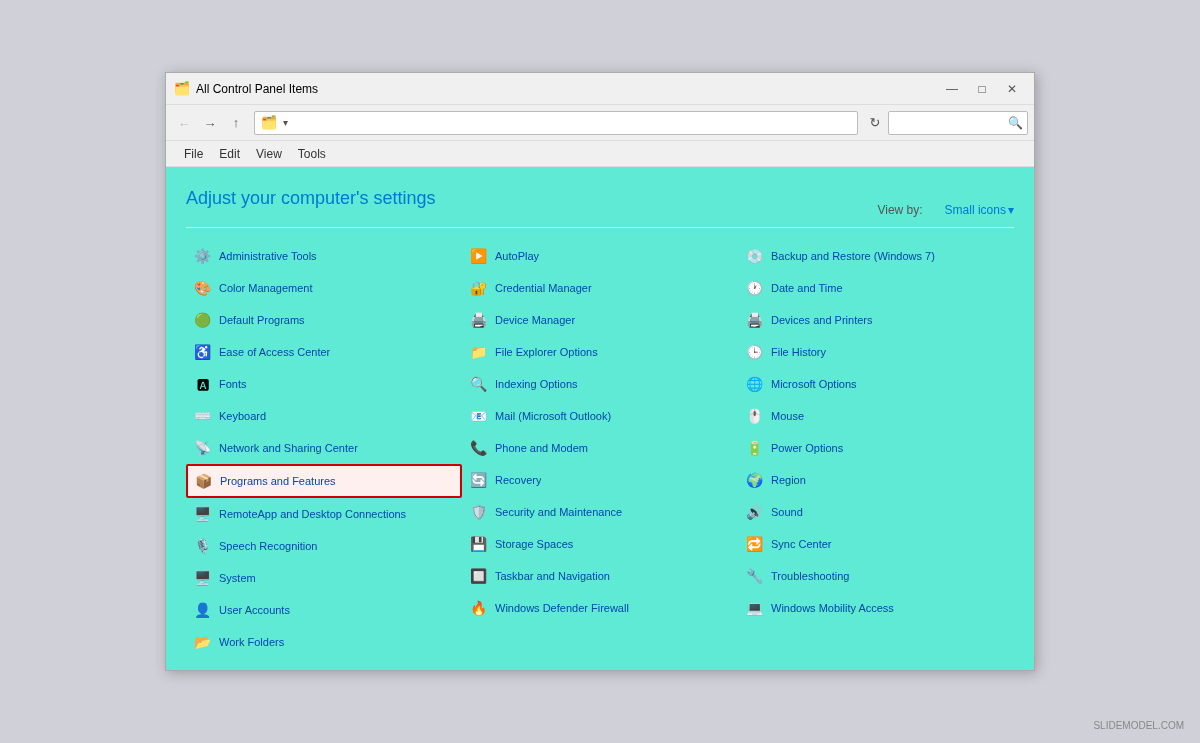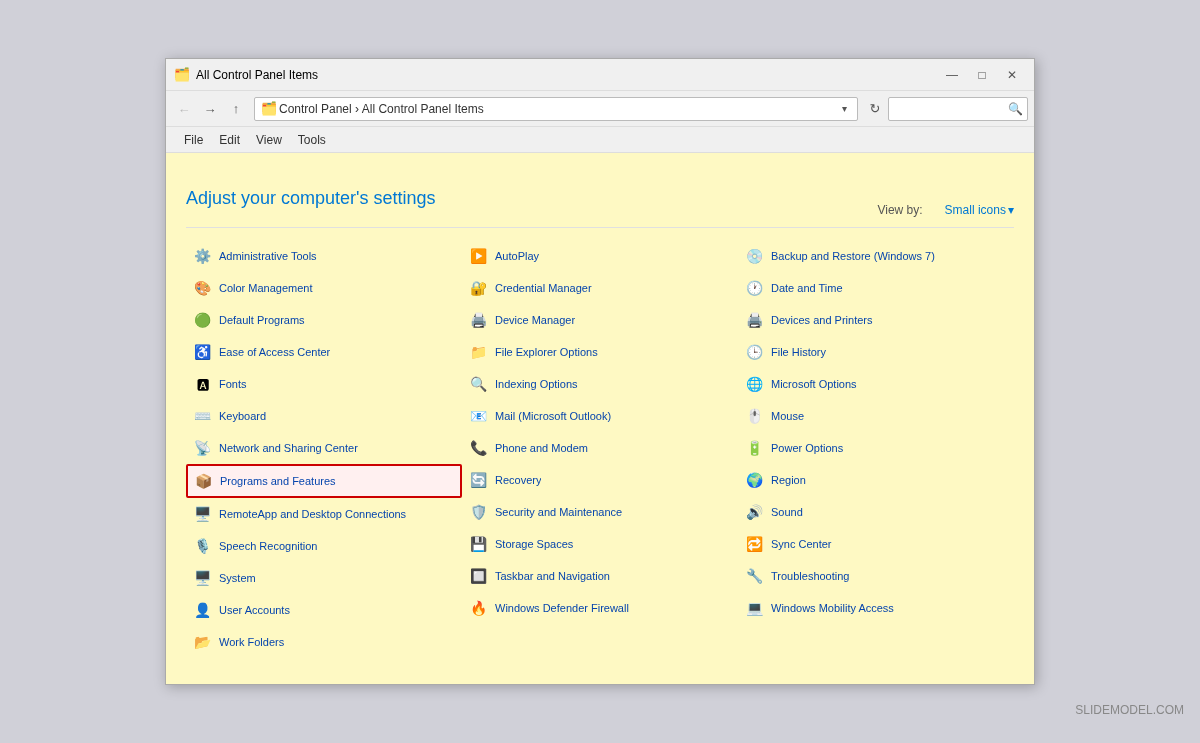--- a/index.html
+++ b/index.html
@@ -8,23 +8,23 @@
       display: flex;
       justify-content: center;
       align-items: center;
       width: 1200px;
       height: 743px;
       font-family: 'Segoe UI', Arial, sans-serif;
       font-size: 13px;
     }
     .watermark {
       position: fixed;
-      bottom: 26px;
+      bottom: 12px;
       right: 16px;
-      font-size: 12px;
+      font-size: 10px;
       color: #888;
       font-family: Arial, sans-serif;
     }
     .window {
       width: 870px;
       background: #f0f0f0;
       border: 1px solid #aaa;
       box-shadow: 2px 2px 12px rgba(0,0,0,0.25);
       display: flex;
       flex-direction: column;
@@ -142,23 +142,23 @@
     .menu-item {
       padding: 2px 8px;
       cursor: pointer;
       font-size: 12px;
       color: #333;
       border-radius: 2px;
     }
 
     
     .content {
-      background: #fef9c3;
+      background: #5eead4;
       flex: 1;
-      padding: 26px 20px;
+      padding: 12px 20px;
       overflow-y: auto;
     }
     .content-header {
       display: flex;
       align-items: center;
       justify-content: space-between;
       margin-bottom: 12px;
       padding-bottom: 10px;
       border-bottom: 1px solid #e0e0e0;
     }
@@ -229,21 +229,20 @@
       <button class="titlebar-btn close-btn">✕</button>
     </div>
   </div>
 
   <div class="toolbar">
     <button class="nav-btn disabled">←</button>
     <button class="nav-btn">→</button>
     <button class="nav-btn">↑</button>
     <div class="address-bar">
       <div class="address-icon">🗂️</div>
-      <span class="address-text">Control Panel  ›  All Control Panel Items</span>
       <span class="address-arrow">▾</span>
     </div>
     <button class="address-refresh">↻</button>
     <div class="search-box">
       <input class="search-input" type="text" placeholder="" style="">
       <button class="search-icon-btn">🔍</button>
     </div>
   </div>
 
   <div class="menubar">

